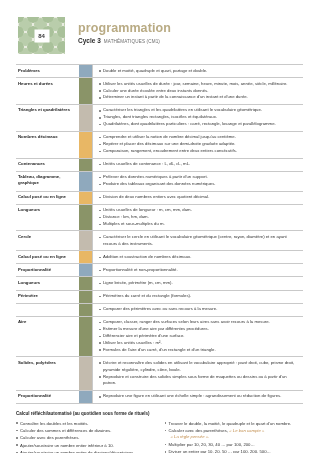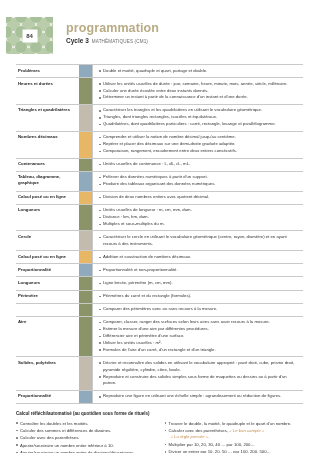--- a/index.html
+++ b/index.html
@@ -18,21 +18,21 @@
     position: relative;
     width: 319px;
     height: 453px;
     background: #ffffff;
   }
 
   
   .header {
     position: relative;
     height: 37px;
-    margin: 17px 0 0 6px;
+    margin: 17px 0 0 18px;
     width: 178px;
     display: flex;
     align-items: stretch;
   }
   .header-pattern {
     position: relative;
     width: 47px;
     background-color: #e9ece0;
     background-image:
       radial-gradient(circle at 0 0, #a9c19a 5.5px, transparent 6px),

